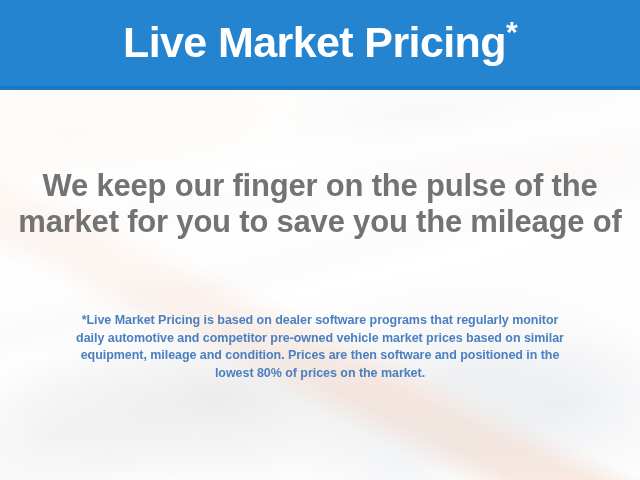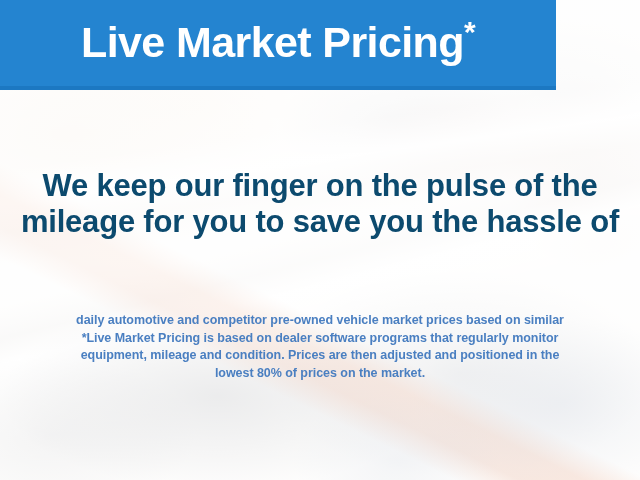--- a/index.html
+++ b/index.html
@@ -99,21 +99,21 @@
       rgba(255,255,255,0.86) 55%,
       rgba(255,255,255,0.72) 78%,
       rgba(255,255,255,0.66) 100%);
   }
 
   
   .header-bar {
     position: absolute;
     left: 0;
     top: 0;
-    width: 556px;
+    width: 640px;
     height: 90px;
     background: #2484d0;
     border-bottom: 4px solid #1c78c2;
     display: flex;
     align-items: center;
     justify-content: center;
     box-sizing: border-box;
   }
   .header-title {
     color: #ffffff;
@@ -131,21 +131,21 @@
     line-height: 0;
   }
 
   
   .headline {
     position: absolute;
     left: 0;
     top: 168px;
     width: 640px;
     text-align: center;
-    color: #0c4a6e;
+    color: #737373;
     font-size: 31px;
     font-weight: bold;
     line-height: 36px;
     letter-spacing: -0.2px;
   }
   .headline-line {
     display: block;
     white-space: nowrap;
   }
 
@@ -183,23 +183,23 @@
     <div class="bg-layer bg-blue-tint"></div>
     <div class="bg-layer bg-veil"></div>
   </div>
 
   <div class="header-bar">
     <h1 class="header-title"><span>Live Market Pricing</span><span class="asterisk">*</span></h1>
   </div>
 
   <div class="headline">
     <span class="headline-line">We keep our finger on the pulse of the</span>
-    <span class="headline-line">mileage for you to save you the hassle of</span>
+    <span class="headline-line">market for you to save you the mileage of</span>
   </div>
 
   <div class="fineprint">
+    <span class="fineprint-line">*Live Market Pricing is based on dealer software programs that regularly monitor</span>
     <span class="fineprint-line">daily automotive and competitor pre-owned vehicle market prices based on similar</span>
-    <span class="fineprint-line">*Live Market Pricing is based on dealer software programs that regularly monitor</span>
-    <span class="fineprint-line">equipment, mileage and condition. Prices are then adjusted and positioned in the</span>
+    <span class="fineprint-line">equipment, mileage and condition. Prices are then software and positioned in the</span>
     <span class="fineprint-line">lowest 80% of prices on the market.</span>
   </div>
 
 </div>
 
 </body></html>

